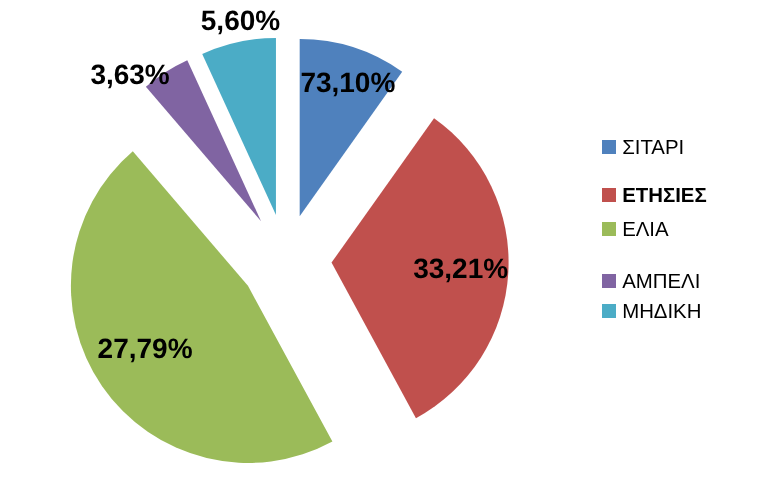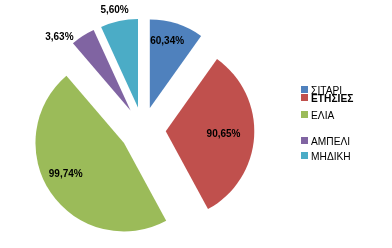--- a/index.html
+++ b/index.html
@@ -1,52 +1,52 @@
 <!DOCTYPE html>
 <html><head>
 <meta charset="utf-8">
 <title>Pie chart</title>
 <style>
   html,body{margin:0;padding:0;background:#ffffff;}
   body{width:392px;height:248px;overflow:hidden;
        font-family:"Liberation Sans",sans-serif;}
   #chart{position:absolute;left:0;top:0;width:392px;height:248px;background:#ffffff;}
   #plot{position:absolute;left:0;top:0;width:392px;height:248px;}
-  .dlabel{position:absolute;font-weight:bold;font-size:10px;color:#000000;
+  .dlabel{position:absolute;font-weight:bold;font-size:14px;color:#000000;
           line-height:12.4px;white-space:nowrap;}
   #dl0{left:150.2px;top:35.3px;}
   #dl1{left:206.6px;top:128.1px;}
   #dl2{left:48.8px;top:168.2px;}
   #dl3{left:45.2px;top:18.6px;margin-top:12px;}
   #dl4{left:100.4px;top:3.7px;}
   #legend{position:absolute;left:301.2px;top:69.7px;}
   .lrow{position:absolute;left:0;width:52px;height:7px;white-space:nowrap;}
-  #lr0{top:16px;} #lr1{top:24.05px;font-weight:bold;} #lr2{top:41px;text-decoration:underline;}
+  #lr0{top:0px;} #lr1{top:24.05px;font-weight:bold;} #lr2{top:41px;text-decoration:underline;}
   #lr3{top:67px;} #lr4{top:82px;}
   .lmark{position:absolute;left:0;top:0;width:7px;height:7px;}
   .ltext{position:absolute;left:9.9px;top:1.3px;font-size:10.2px;
          color:#000000;line-height:7.6px;}
 </style>
 </head>
 <body>
 
 <div id="chart">
 
   <svg id="plot" viewBox="0 0 392 248" width="392" height="248">
     <path d="M149.84,108.07 L149.84,19.54 A88.53,88.53 0 0 1 201.10,35.89 Z" fill="#4F81BD"></path>
     <path d="M165.76,131.30 L217.03,59.12 A88.53,88.53 0 0 1 207.98,209.11 Z" fill="#C0504D"></path>
     <path d="M123.98,142.91 L166.20,220.73 A88.53,88.53 0 0 1 66.40,75.67 Z" fill="#9BBB59"></path>
     <path d="M130.52,110.59 L72.94,43.35 A88.53,88.53 0 0 1 93.64,30.11 Z" fill="#8064A2"></path>
     <path d="M137.98,107.51 L101.11,27.03 A88.53,88.53 0 0 1 137.98,18.98 Z" fill="#4BACC6"></path>
   </svg>
 
   <div id="dlabels">
-    <div class="dlabel" id="dl0">60,34%</div>
-    <div class="dlabel" id="dl1">90,65%</div>
-    <div class="dlabel" id="dl2">99,74%</div>
+    <div class="dlabel" id="dl0">73,10%</div>
+    <div class="dlabel" id="dl1">33,21%</div>
+    <div class="dlabel" id="dl2">27,79%</div>
     <div class="dlabel" id="dl3">3,63%</div>
     <div class="dlabel" id="dl4">5,60%</div>
   </div>
 
   <div id="legend">
     <div class="lrow" id="lr0">
       <span class="lmark" style="background: rgb(79, 129, 189);"></span>
       <span class="ltext">ΣΙΤΑΡΙ</span>
     </div>
     <div class="lrow" id="lr1">

